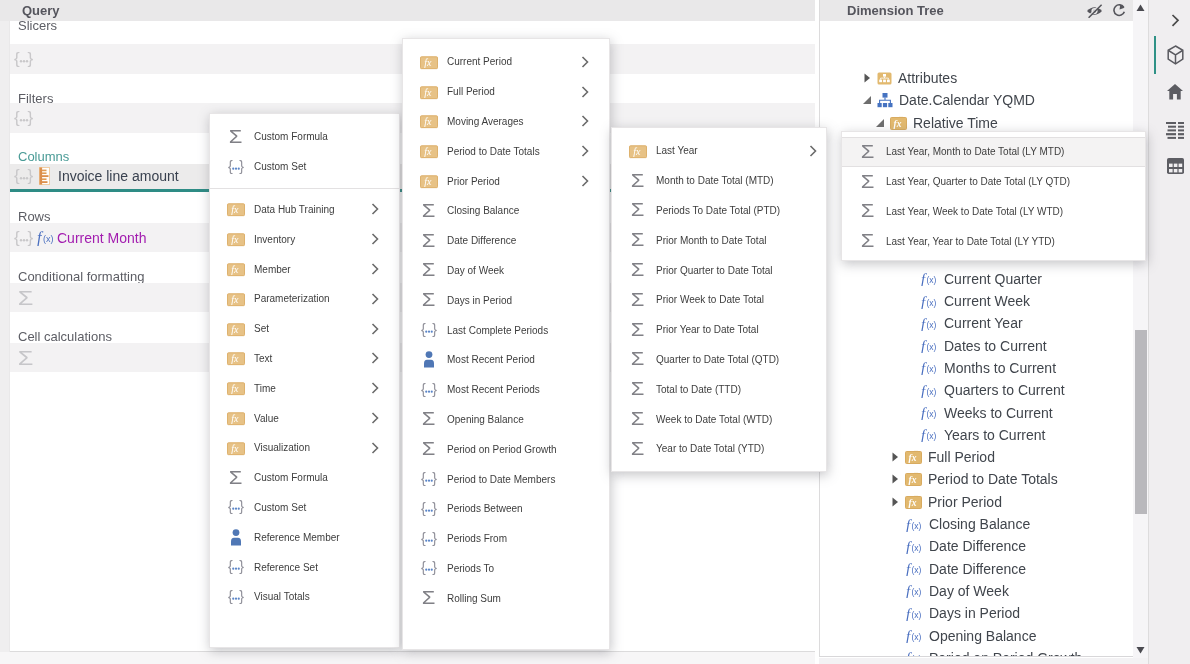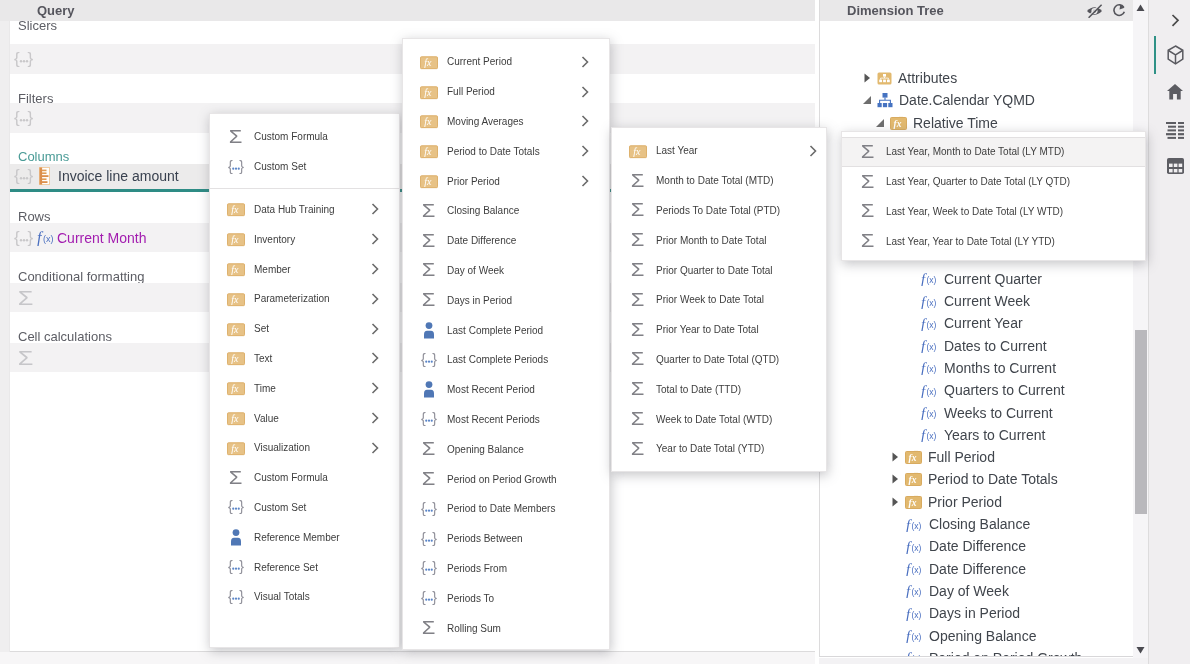--- a/index.html
+++ b/index.html
@@ -3,21 +3,21 @@
 <style>
 * { margin:0; padding:0; box-sizing:border-box; }
 html,body { width:1190px; height:664px; overflow:hidden; background:#fff;
   font-family:"Liberation Sans", sans-serif; }
 #qpanel { position:absolute; left:0; top:0; width:815px; height:652px; background:#fff;
   border-bottom:1px solid #dcdbdc; }
 #qgutter { position:absolute; left:0; top:21px; width:10px; height:631px; background:#efeeef;
   border-right:1px solid #e9e8e9; }
 .phead { position:absolute; left:0; top:0; right:0; height:21px; background:#e9e8e9;
   color:#55555d; font-size:13px; font-weight:bold; line-height:21px; }
-#qpanel .phead { padding-left:37px; }
+#qpanel .phead { padding-left:22px; }
 .lab { position:absolute; left:18px; font-size:13px; color:#5c5d64; }
 .lab.teal { color:#499b96; }
 .drop { position:absolute; left:10px; width:805px; background:#f3f2f3; display:flex; align-items:center; }
 .chipt { font-size:14px; margin-left:8px; white-space:nowrap; }
 .ic { display:inline-flex; align-items:center; justify-content:center; flex:none; }
 .menu { position:absolute; background:#fff; border:1px solid #e7e5e6;
   box-shadow:1px 3px 11px rgba(85,85,95,0.35); padding:8px 0; z-index:10; }
 .mi { height:29.8px; display:flex; align-items:center; padding-left:17px; padding-right:20px; }
 #m3 .mi { padding-right:9px; }
 .mi .ic { width:18px; margin-right:9px; }
@@ -738,29 +738,20 @@
       <span class="t">Day of Week</span>
     </div>
     <div class="mi">
       <span class="ic" style="width:18px">
         <span style="font-size:18px;color:#808086;line-height:1;display:inline-block;transform:scaleX(1.22)">Σ</span>
       </span>
       <span class="t">Days in Period</span>
     </div>
     <div class="mi">
       <span class="ic" style="width:18px">
-        <svg width="14" height="17" viewBox="0 0 14 17">
-          <circle cx="7" cy="3.6" r="3.4" fill="#4f77b5"></circle>
-          <path d="M2 16.5 v-4.2 q0-3.6 3-3.6 h4 q3 0 3 3.6 v4.2 z" fill="#4f77b5"></path>
-        </svg>
-      </span>
-      <span class="t">Last Complete Period</span>
-    </div>
-    <div class="mi">
-      <span class="ic" style="width:18px">
         <svg width="19" height="18" viewBox="0 0 19 18">
           <text x="1" y="13" font-size="15" fill="#90909a" font-family="Liberation Sans">{</text>
           <circle cx="6.6" cy="10.8" r="1.15" fill="#5b85c7"></circle>
           <circle cx="9.5" cy="10.8" r="1.15" fill="#5b85c7"></circle>
           <circle cx="12.4" cy="10.8" r="1.15" fill="#5b85c7"></circle>
           <text x="12.8" y="13" font-size="15" fill="#90909a" font-family="Liberation Sans">}</text>
         </svg>
       </span>
       <span class="t">Last Complete Periods</span>
     </div>

